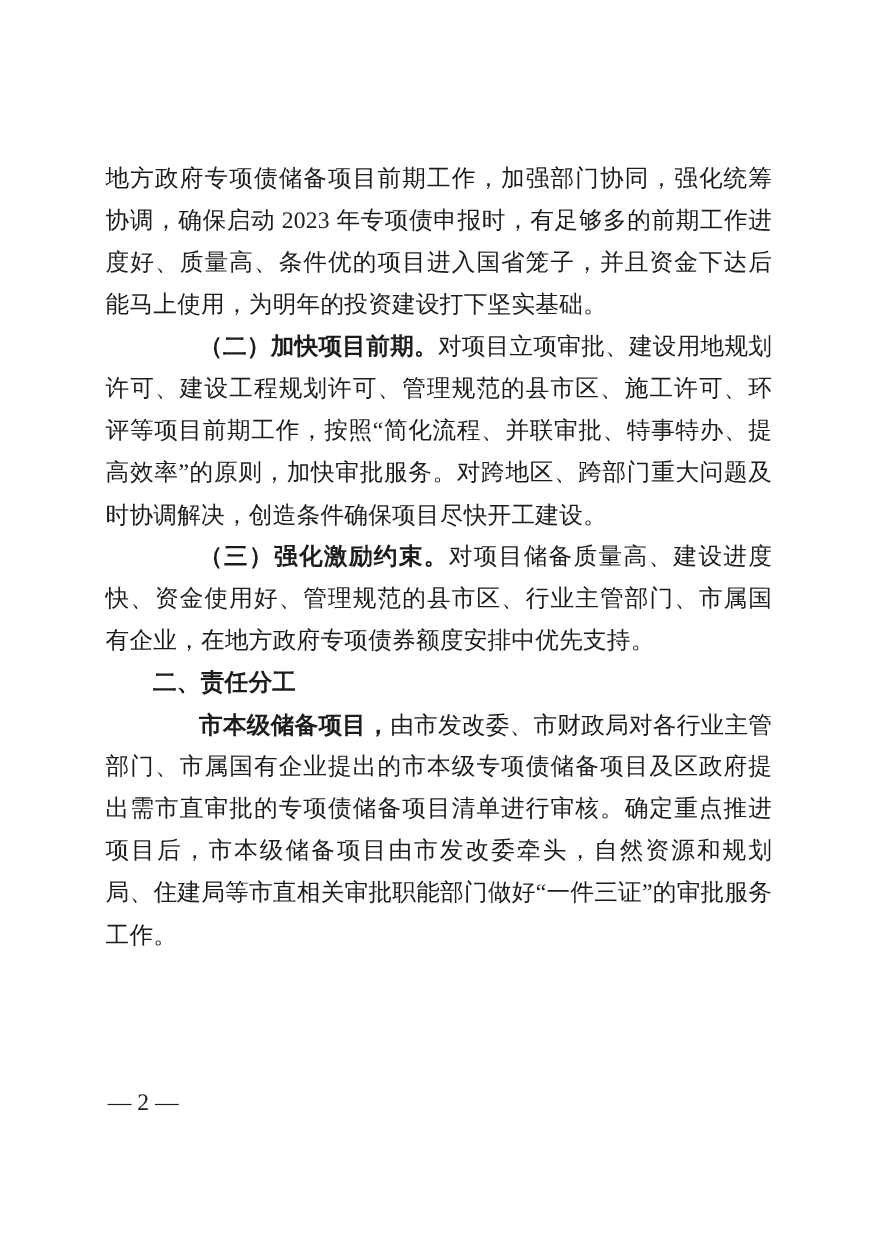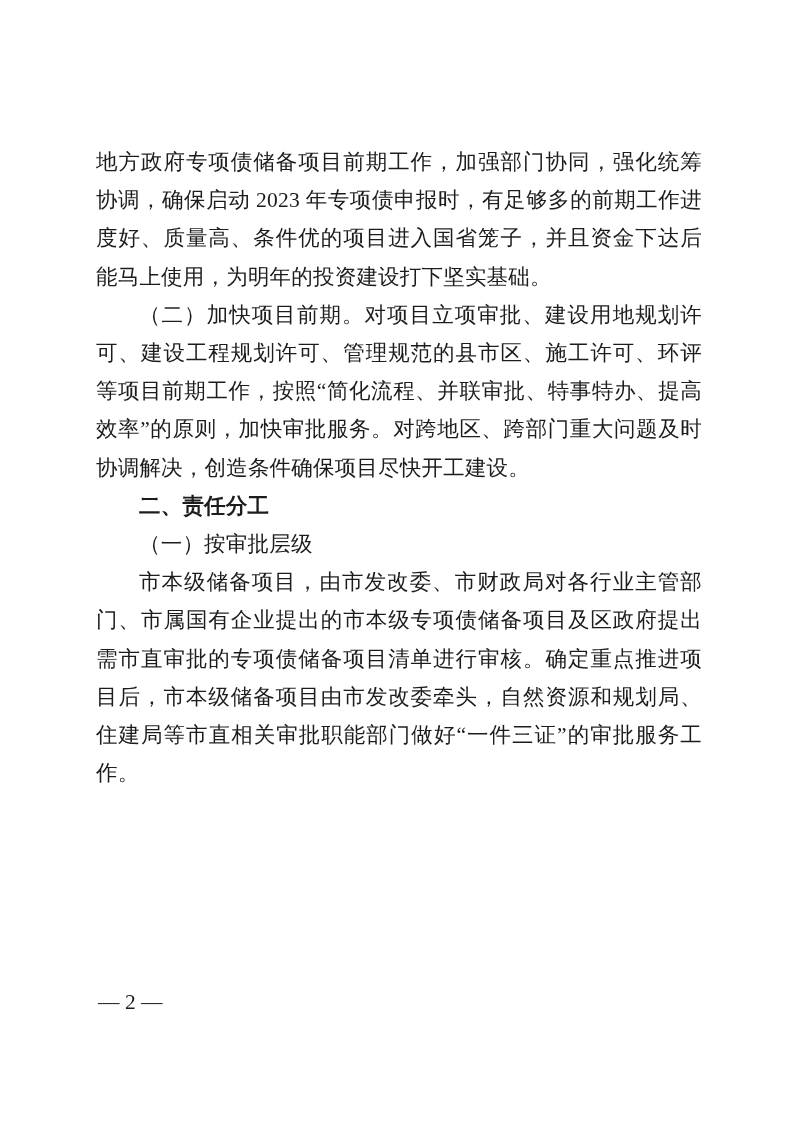--- a/index.html
+++ b/index.html
@@ -26,21 +26,22 @@
     margin: 0;
     font-size: 21.5px;
     line-height: 38.2px;
     text-align: justify;
     letter-spacing: 0.2px;
   }
   .ind {
     text-indent: 2em;
   }
   .lead {
-    font-weight: normal;
+    font-weight: bold;
+    margin-left: 42px;
   }
   .heading {
     font-family: Liberation Serif, serif;
     font-weight: bold;
   }
   .kaiti {
     
     font-weight: normal;
   }
   .footer {
@@ -55,24 +56,24 @@
 </head>
 <body>
 
 <div class="page">
   <div class="content">
 
     <p class="t">地方政府专项债储备项目前期工作，加强部门协同，强化统筹协调，确保启动 2023 年专项债申报时，有足够多的前期工作进度好、质量高、条件优的项目进入国省笼子，并且资金下达后能马上使用，为明年的投资建设打下坚实基础。</p>
 
     <p class="t ind"><b class="lead">（二）加快项目前期。</b><span>对项目立项审批、建设用地规划许可、建设工程规划许可、管理规范的县市区、施工许可、环评等项目前期工作，按照“简化流程、并联审批、特事特办、提高效率”的原则，加快审批服务。对跨地区、跨部门重大问题及时协调解决，创造条件确保项目尽快开工建设。</span></p>
 
+    <p class="t ind"><b class="lead">（三）强化激励约束。</b><span>对项目储备质量高、建设进度快、资金使用好、管理规范的县市区、行业主管部门、市属国有企业，在地方政府专项债券额度安排中优先支持。</span></p>
 
     <p class="t ind heading">二、责任分工</p>
 
-    <p class="t ind kaiti">（一）按审批层级</p>
 
     <p class="t ind"><b class="lead">市本级储备项目，</b><span>由市发改委、市财政局对各行业主管部门、市属国有企业提出的市本级专项债储备项目及区政府提出需市直审批的专项债储备项目清单进行审核。确定重点推进项目后，市本级储备项目由市发改委牵头，自然资源和规划局、住建局等市直相关审批职能部门做好“一件三证”的审批服务工作。</span></p>
 
 
   </div>
 
   <div class="footer">— 2 —</div>
 </div>
 
 </body></html>

